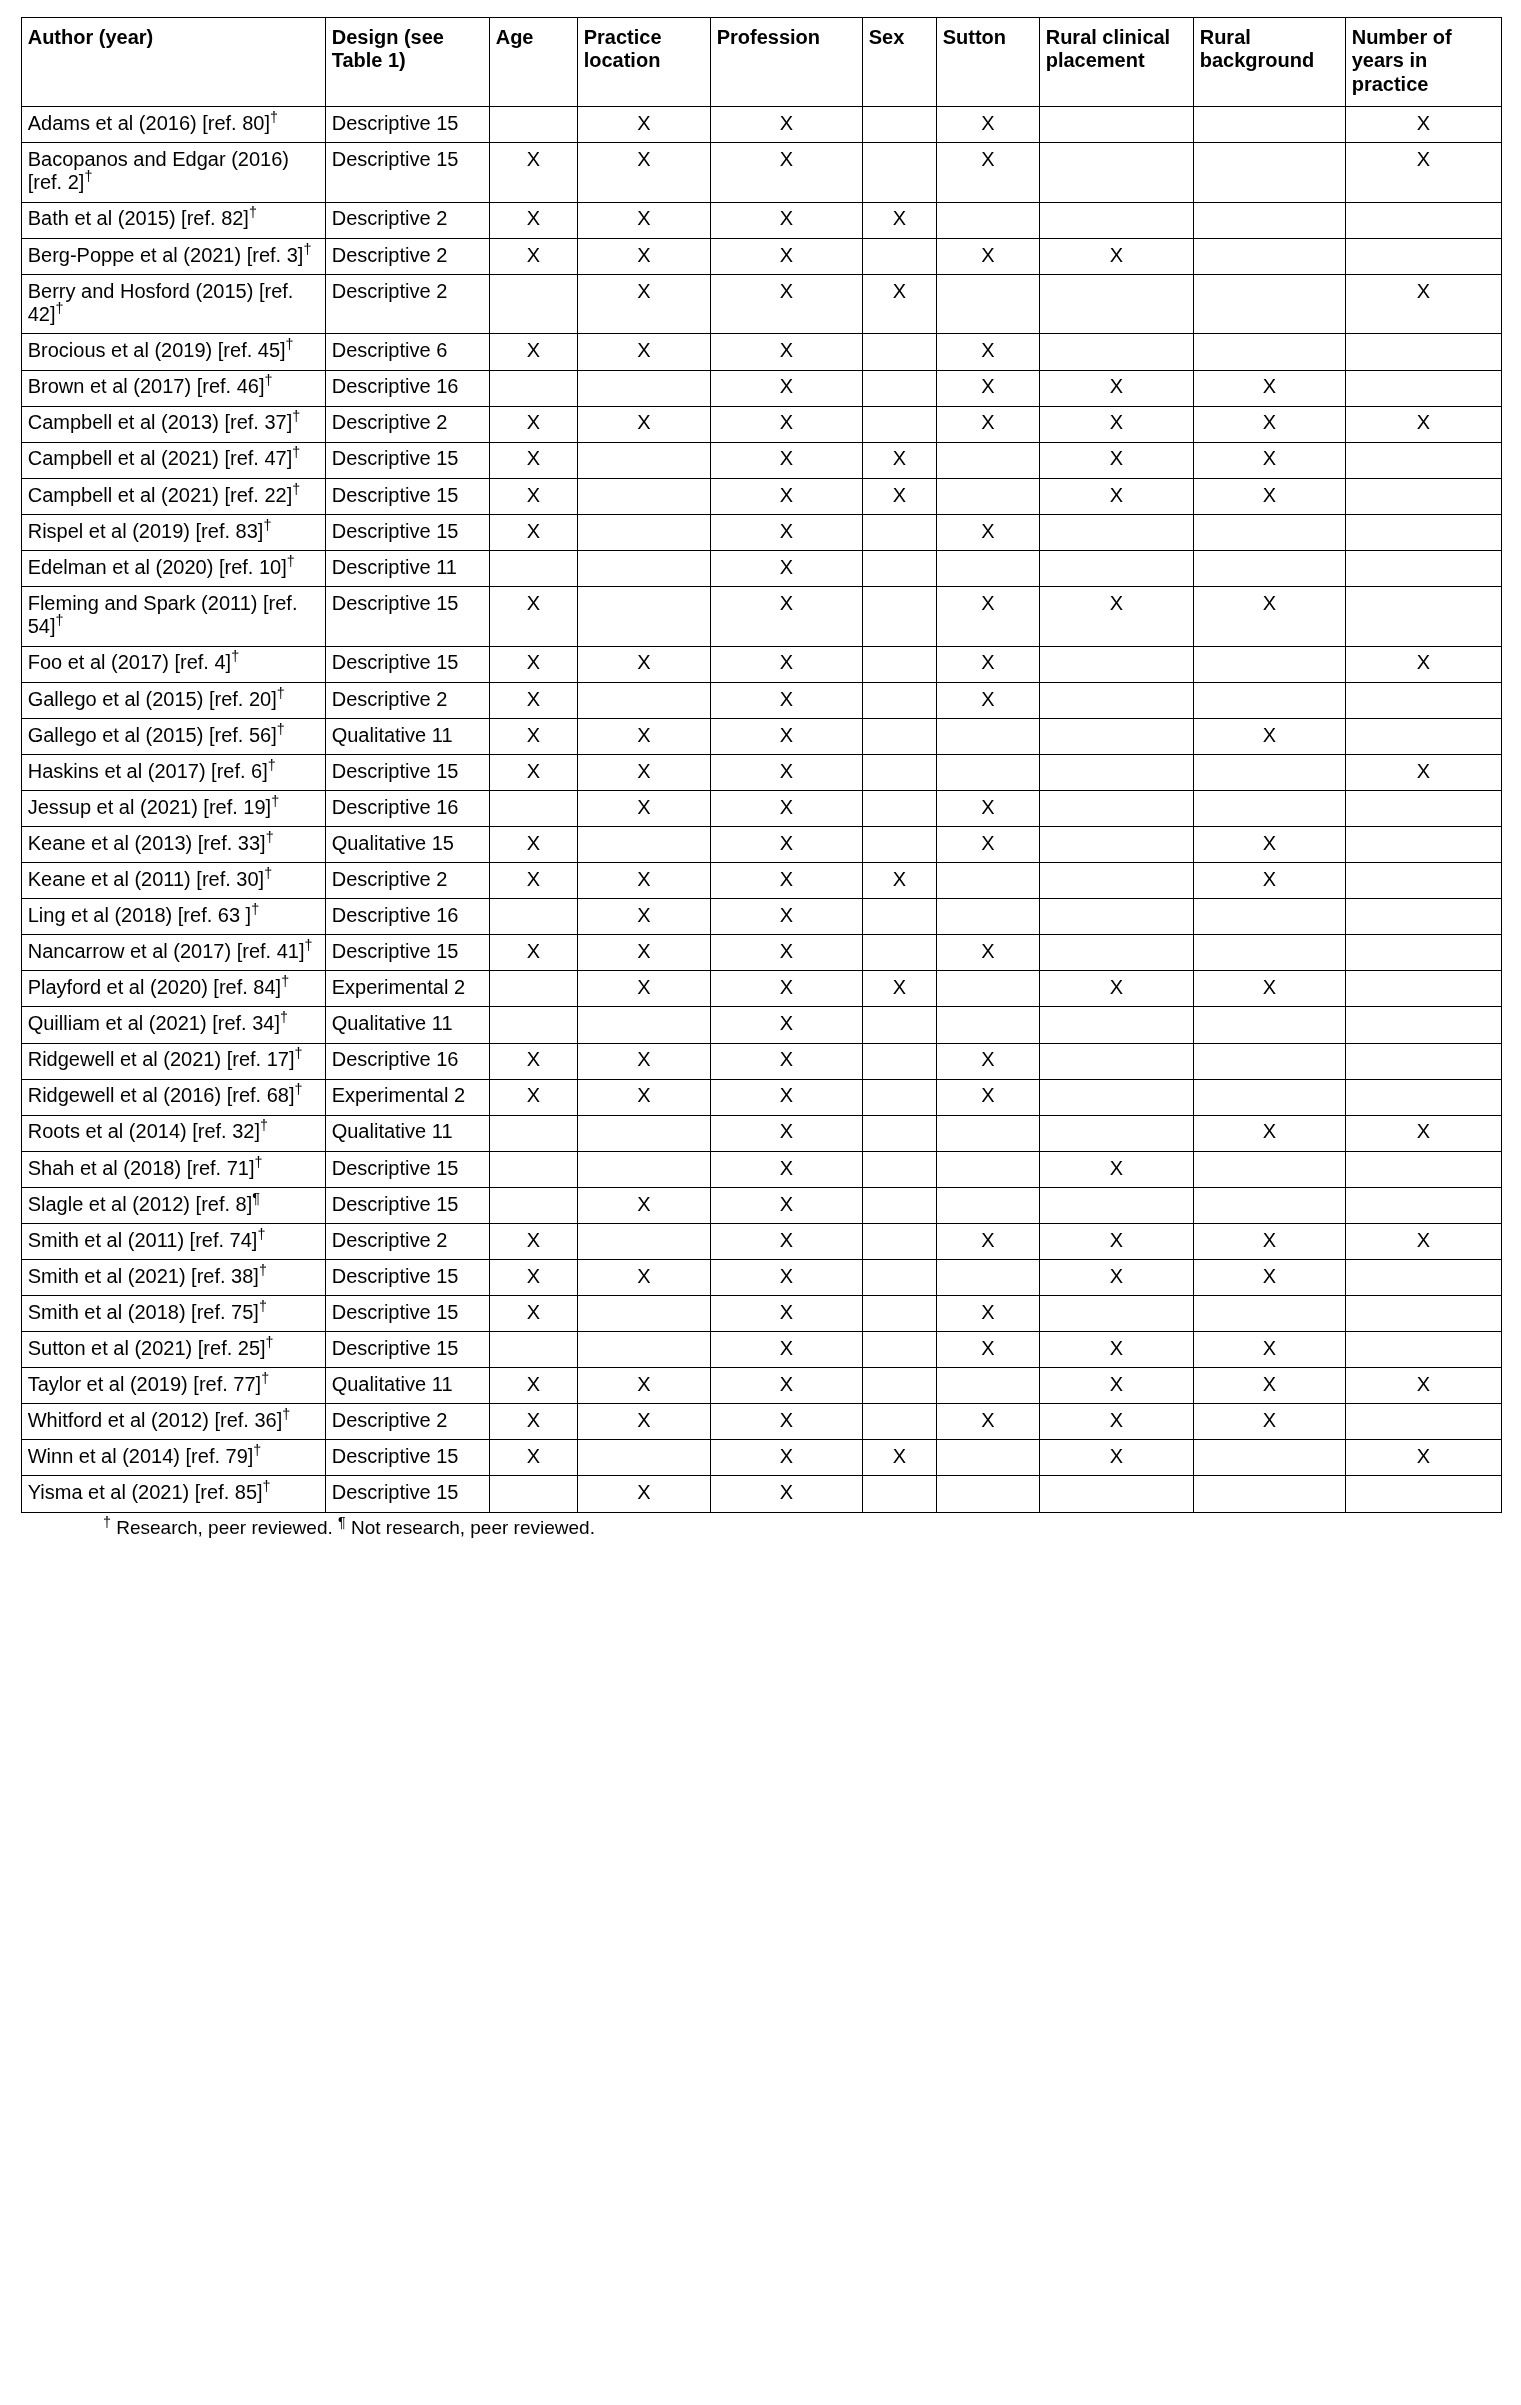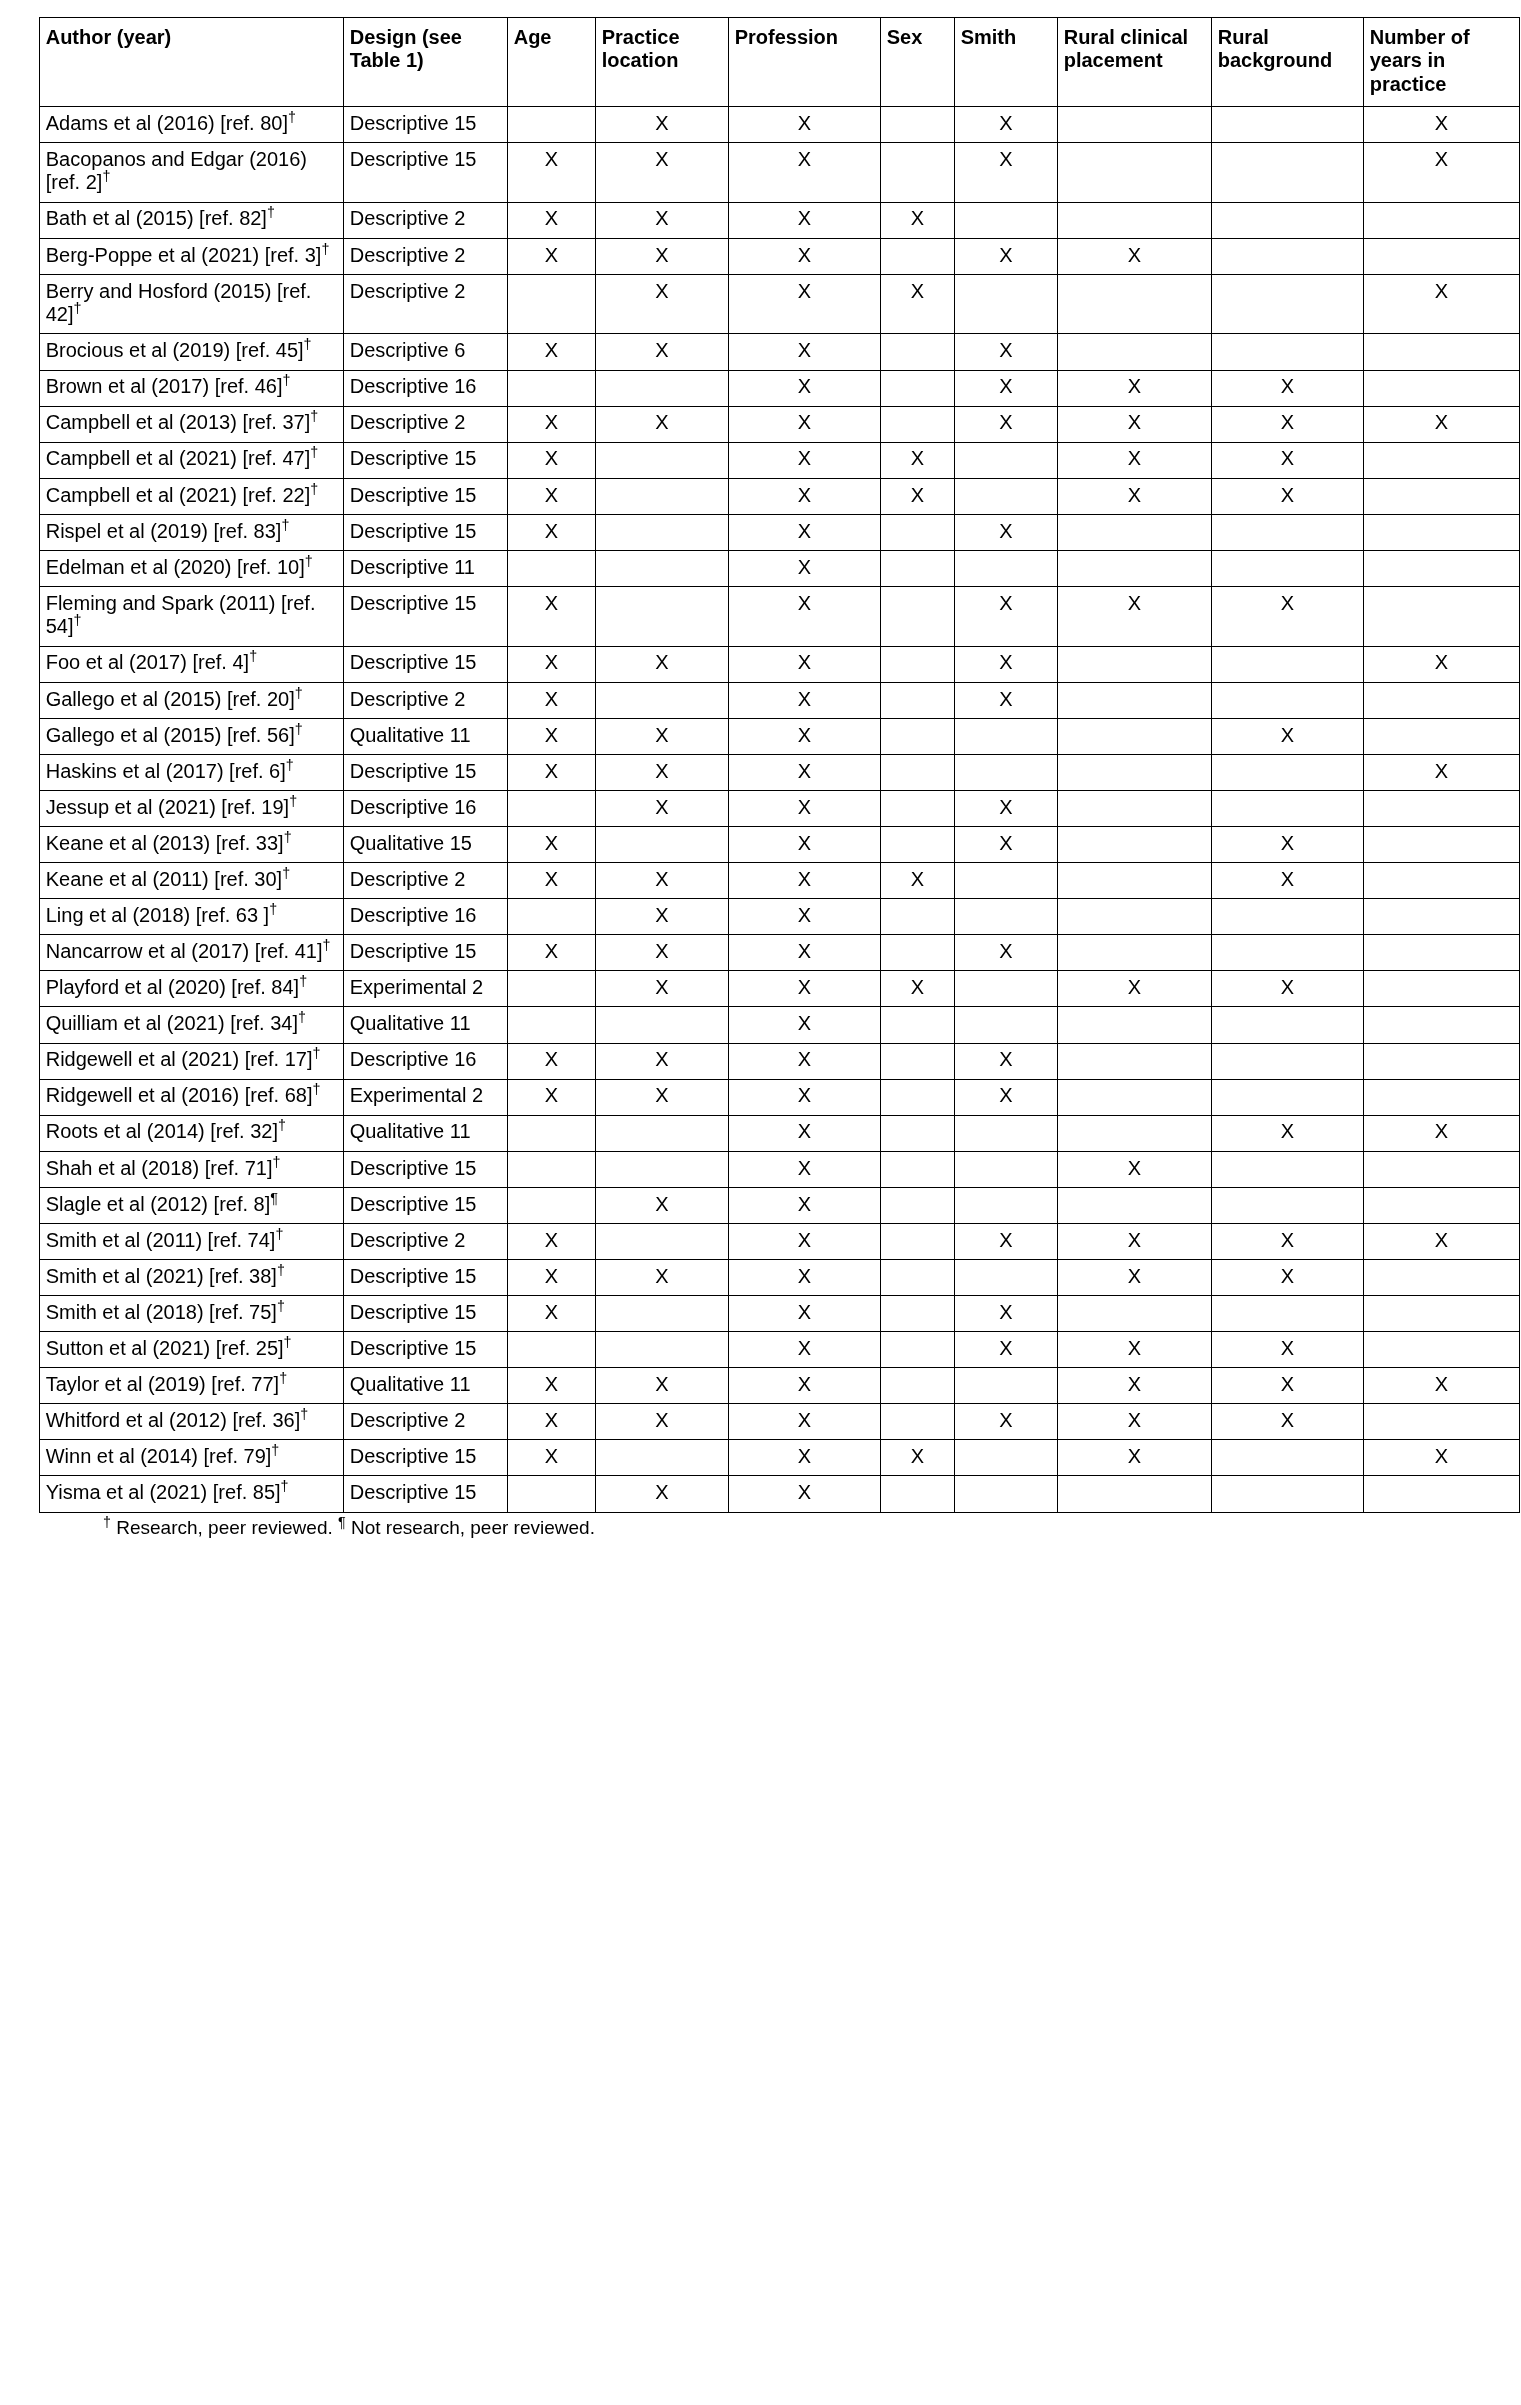--- a/index.html
+++ b/index.html
@@ -16,21 +16,20 @@
     width: 1522px;
     box-sizing: border-box;
     padding: 17px 21px 9.5px 21px;
   }
   table.data-table {
     border-collapse: collapse;
     table-layout: fixed;
     width: 1480px;
     font-size: 20px;
     line-height: 1.18;
-    margin-left: 18px;
   }
   table.data-table th,
   table.data-table td {
     border: 1.5px solid #000000;
     vertical-align: top;
     padding: 4.8px 5.7px 6.7px 5.7px;
     box-sizing: border-box;
   }
   table.data-table thead th {
     font-weight: bold;
@@ -92,21 +91,21 @@
         <col class="c-years">
     </colgroup>
     <thead>
       <tr>
         <th>Author (year)</th>
         <th>Design (see Table 1)</th>
         <th class="ctr">Age</th>
         <th class="ctr">Practice location</th>
         <th class="ctr">Profession</th>
         <th class="ctr">Sex</th>
-        <th class="ctr">Smith</th>
+        <th class="ctr">Sutton</th>
         <th class="ctr">Rural clinical placement</th>
         <th class="ctr">Rural background</th>
         <th class="ctr">Number of years in practice</th>
       </tr>
     </thead>
     <tbody id="tbody">
         <tr>
           <td class="author">Adams et al (2016) [ref. 80]<span class="sup">†</span></td>
           <td class="design">Descriptive 15</td>
           <td class="mark"></td>

